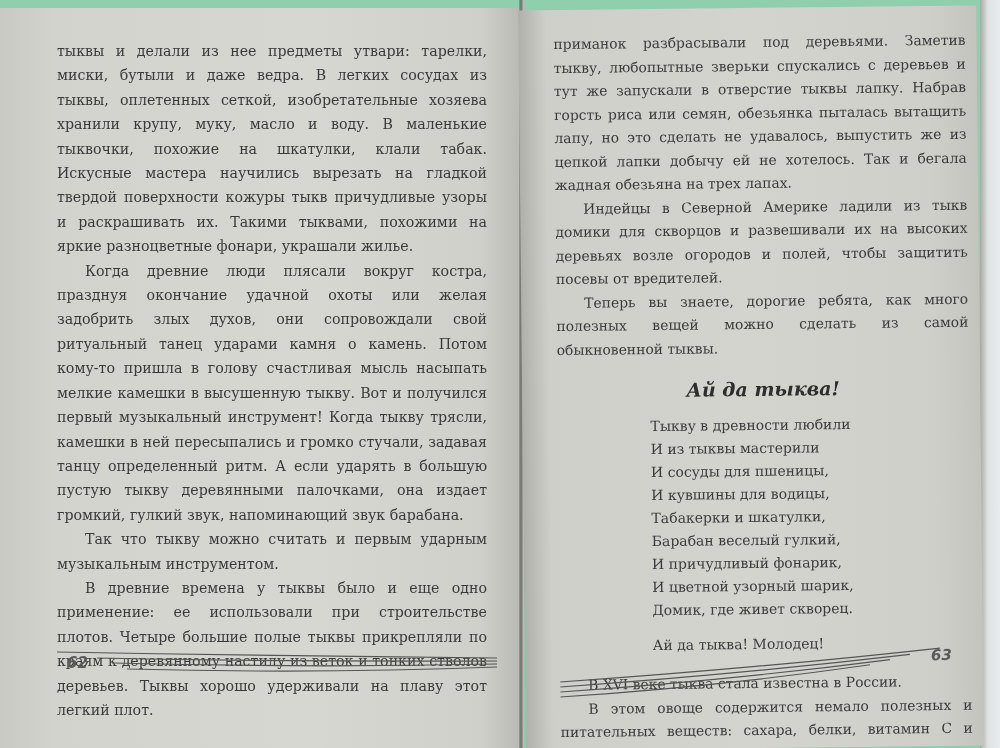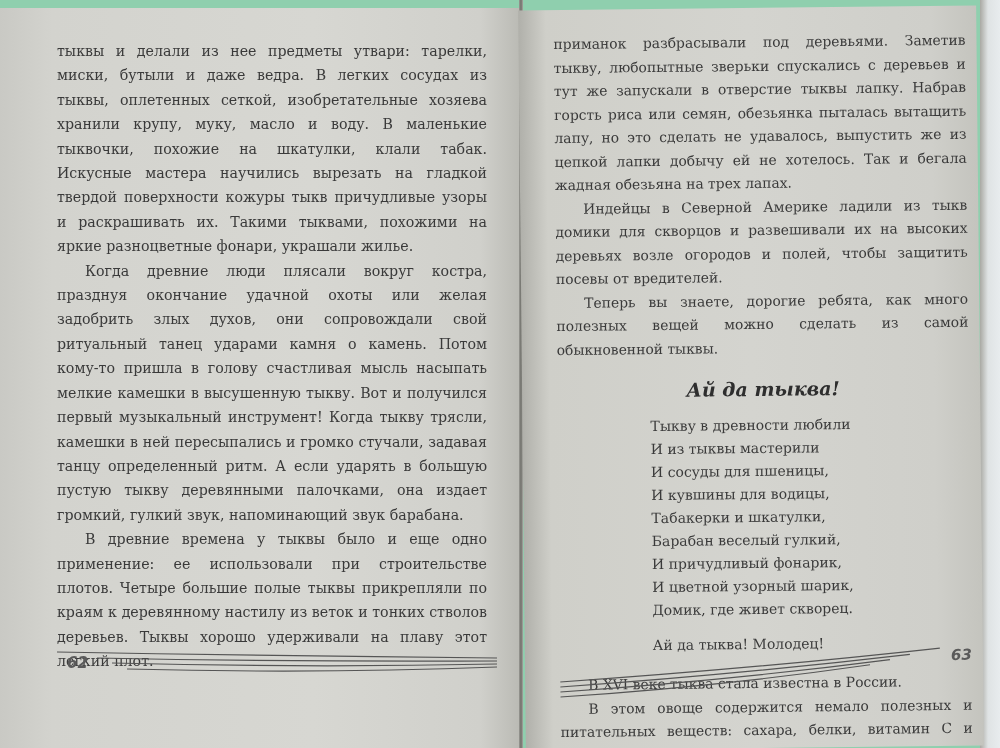--- a/index.html
+++ b/index.html
@@ -45,32 +45,33 @@
   .poem .gap { height:12px; }
   .after-poem { margin-top:16px; }
   .footer { position:absolute; width:440px; height:40px; }
   .page-left .footer { left:57px; top:642px; }
   .page-right .footer { left:35px; top:640px; }
   .pnum {
     position:absolute; font-style:italic; font-weight:bold; font-size:15px;
     color:#5a5a5a; font-family:"DejaVu Sans", sans-serif;
   }
   .page-left .pnum { left:10px; top:4px; }
-  .page-right .pnum { right:28px; top:0px; }
+  .page-right .pnum { right:48px; top:0px; }
   svg.lines { position:absolute; left:0; top:0; }
 </style>
 </head>
 <body>
 
 <div class="strip"></div>
 
 <div class="page page-left">
   <div class="text">
     <p class="cont">тыквы и делали из нее предметы утвари: тарелки, миски, бутыли и даже ведра. В легких сосудах из тыквы, оплетенных сеткой, изобретательные хозяева хранили крупу, муку, масло и воду. В маленькие тыквочки, похожие на шкатулки, клали табак. Искусные мастера научились вырезать на гладкой твердой поверхности кожуры тыкв причудливые узоры и раскрашивать их. Такими тыквами, похожими на яркие разноцветные фонари, украшали жилье.</p>
     <p class="ind">Когда древние люди плясали вокруг костра, празднуя окончание удачной охоты или желая задобрить злых духов, они сопровождали свой ритуальный танец ударами камня о камень. Потом кому-то пришла в голову счастливая мысль насыпать мелкие камешки в высушенную тыкву. Вот и получился первый музыкальный инструмент! Когда тыкву трясли, камешки в ней пересыпались и громко стучали, задавая танцу определенный ритм. А если ударять в большую пустую тыкву деревянными палочками, она издает громкий, гулкий звук, напоминающий звук барабана.</p>
+    <p class="ind">Так что тыкву можно считать и первым ударным музыкальным инструментом.</p>
     <p class="ind">В древние времена у тыквы было и еще одно применение: ее использовали при строительстве плотов. Четыре большие полые тыквы прикрепляли по краям к деревянному настилу из веток и тонких стволов деревьев. Тыквы хорошо удерживали на плаву этот легкий плот.</p>
 
   </div>
   <div class="footer">
     <svg class="lines" width="440" height="40">
       <path d="M0 2 Q220 6 440 8" stroke="#555" stroke-width="1.2" fill="none"></path>
       <path d="M40 8 Q240 12 440 11" stroke="#555" stroke-width="1.2" fill="none"></path>
       <path d="M55 13 Q250 18 440 14" stroke="#555" stroke-width="1.2" fill="none"></path>
       <path d="M70 19 Q260 24 440 17" stroke="#555" stroke-width="1.2" fill="none"></path>
     </svg>

